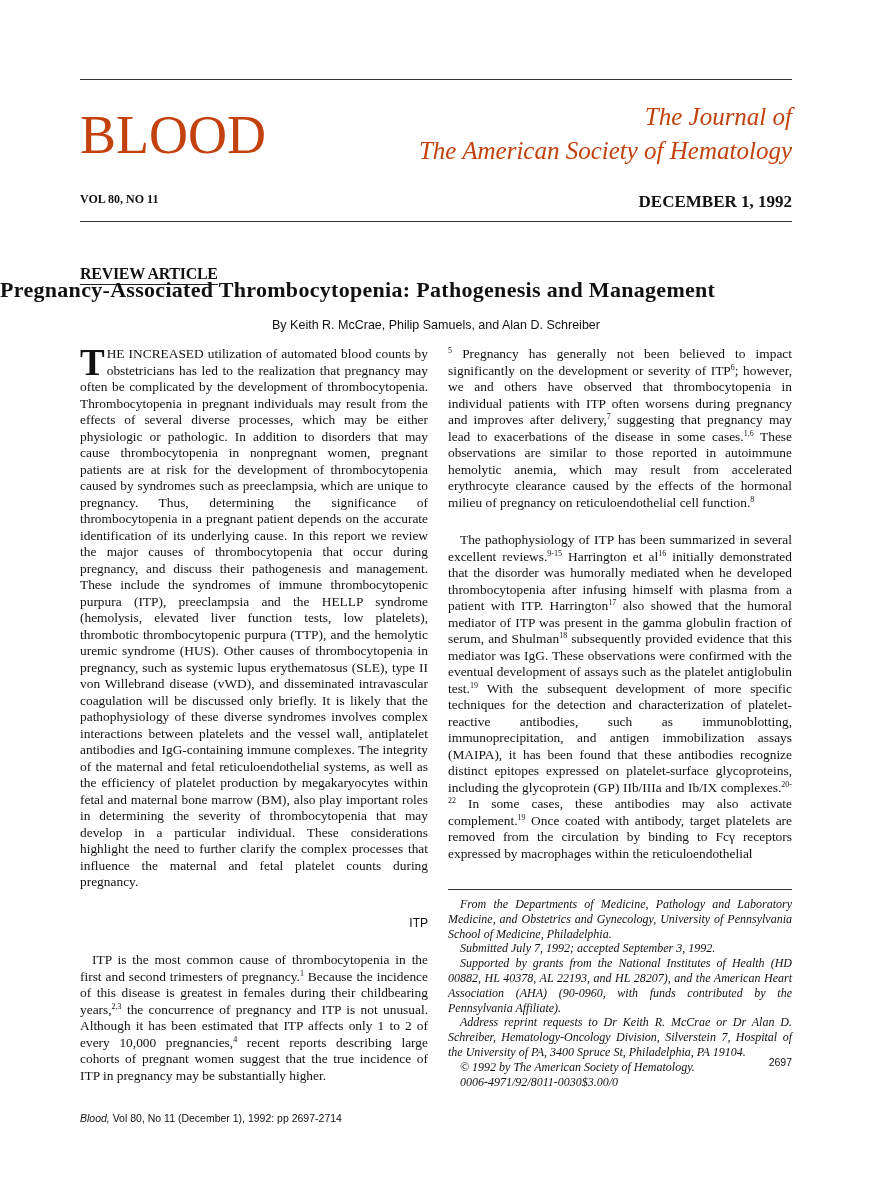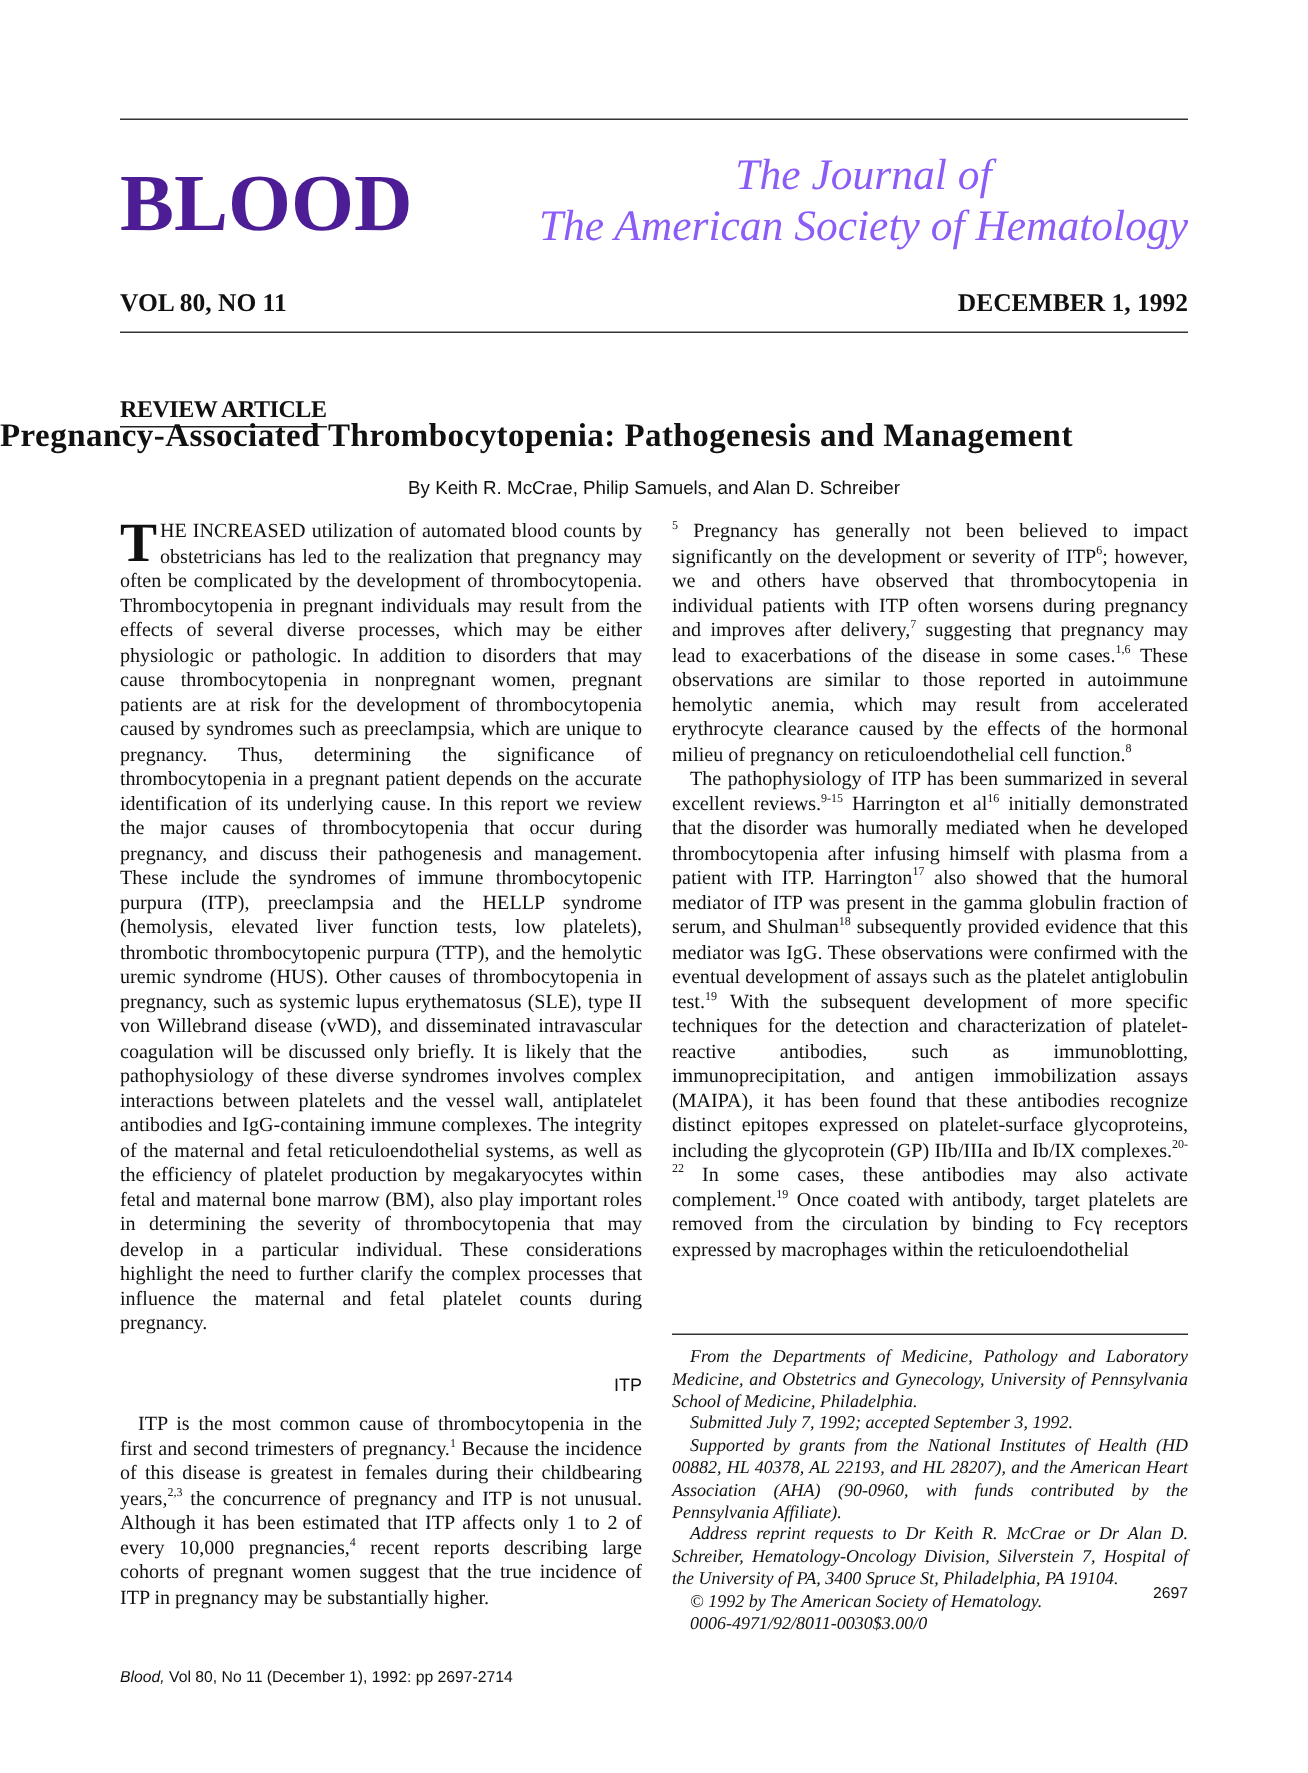--- a/index.html
+++ b/index.html
@@ -1,32 +1,32 @@
 <!DOCTYPE html>
 <html><head>
 <meta charset="utf-8">
 <style>
   html, body { margin: 0; padding: 0; background: #ffffff; }
   body { width: 872px; height: 1182px; position: relative; overflow: hidden; color: #111; }
   .page { position: absolute; left: 0; top: 0; width: 872px; height: 1182px; }
   .rule { position: absolute; left: 80px; width: 712px; height: 0; border-top: 1.5px solid #333; }
   .rule.top { top: 79px; }
   .rule.mid { top: 221px; }
-  .masthead-title { position: absolute; left: 80px; top: 108px; font-family: "Liberation Serif", serif; font-weight: bold; font-size: 54px; letter-spacing: 0px; line-height: 1; color: #4c1d95; }
-  .journal-of { position: absolute; right: 80px; top: 100px; text-align: center; font-family: "Liberation Serif", serif; font-style: italic; font-size: 29px; line-height: 34px; color: #8b5cf6; }
-  .vol { position: absolute; left: 80px; top: 192px; font-family: "Liberation Serif", serif; font-weight: bold; font-size: 17px; }
+  .masthead-title { position: absolute; left: 80px; top: 108px; font-family: "Liberation Serif", serif; font-weight: normal; font-size: 54px; letter-spacing: 0px; line-height: 1; color: #c2410c; }
+  .journal-of { position: absolute; right: 80px; top: 100px; text-align: right; font-family: "Liberation Serif", serif; font-style: italic; font-size: 25px; line-height: 34px; color: #c2410c; }
+  .vol { position: absolute; left: 80px; top: 192px; font-family: "Liberation Serif", serif; font-weight: bold; font-size: 12px; }
   .date { position: absolute; right: 80px; top: 192px; font-family: "Liberation Serif", serif; font-weight: bold; font-size: 17px; }
   .section-label { position: absolute; left: 80px; top: 245px; font-family: "Liberation Serif", serif; font-weight: bold; font-size: 16px; letter-spacing: -0.3px; border-bottom: 1.5px solid #222; padding-bottom: 1px; margin-top: 20px; }
   .article-title { position: absolute; left: 0; width: 778px; top: 277px; text-align: left; font-family: "Liberation Serif", serif; font-weight: bold; font-size: 22px; letter-spacing: 0.3px; }
   .byline { position: absolute; left: 0; width: 872px; top: 318px; text-align: center; font-family: "Liberation Sans", sans-serif; font-size: 12.5px; }
   .col { position: absolute; font-family: "Liberation Serif", serif; font-size: 13.4px; line-height: 16.5px; text-align: justify; color: #111; }
   .col.left { left: 80px; top: 346px; width: 348px; }
   .col.right { left: 448px; top: 346px; width: 344px; }
   .col p { margin: 0; }
-  .col p.indent { text-indent: 12px; }
+  .col p.indent { text-indent: 12px; margin-top: 21px; }
   .dropcap { float: left; font-family: "Liberation Serif", serif; font-weight: bold; font-size: 37px; line-height: 29px; margin: 2px 2px 0 0; }
   .smallcaps-lead { letter-spacing: 0; }
   .subhead { text-align: right; font-family: "Liberation Sans", sans-serif; font-size: 12px; margin: 24px 0 10px 0; }
   sup { font-size: 8px; line-height: 0; vertical-align: super; }
   .footrule { position: absolute; left: 448px; top: 889px; width: 344px; border-top: 1px solid #333; }
   .footnotes { position: absolute; left: 448px; top: 897px; width: 344px; font-family: "Liberation Serif", serif; font-style: italic; font-size: 12px; line-height: 14.8px; text-align: justify; }
   .footnotes p { margin: 0; text-indent: 12px; }
   .footer-left { position: absolute; left: 80px; top: 1112px; font-family: "Liberation Sans", sans-serif; font-size: 10.5px; }
   .footer-left i { font-style: italic; }
   .footer-right { position: absolute; right: 80px; top: 1056px; font-family: "Liberation Sans", sans-serif; font-size: 10.5px; }

